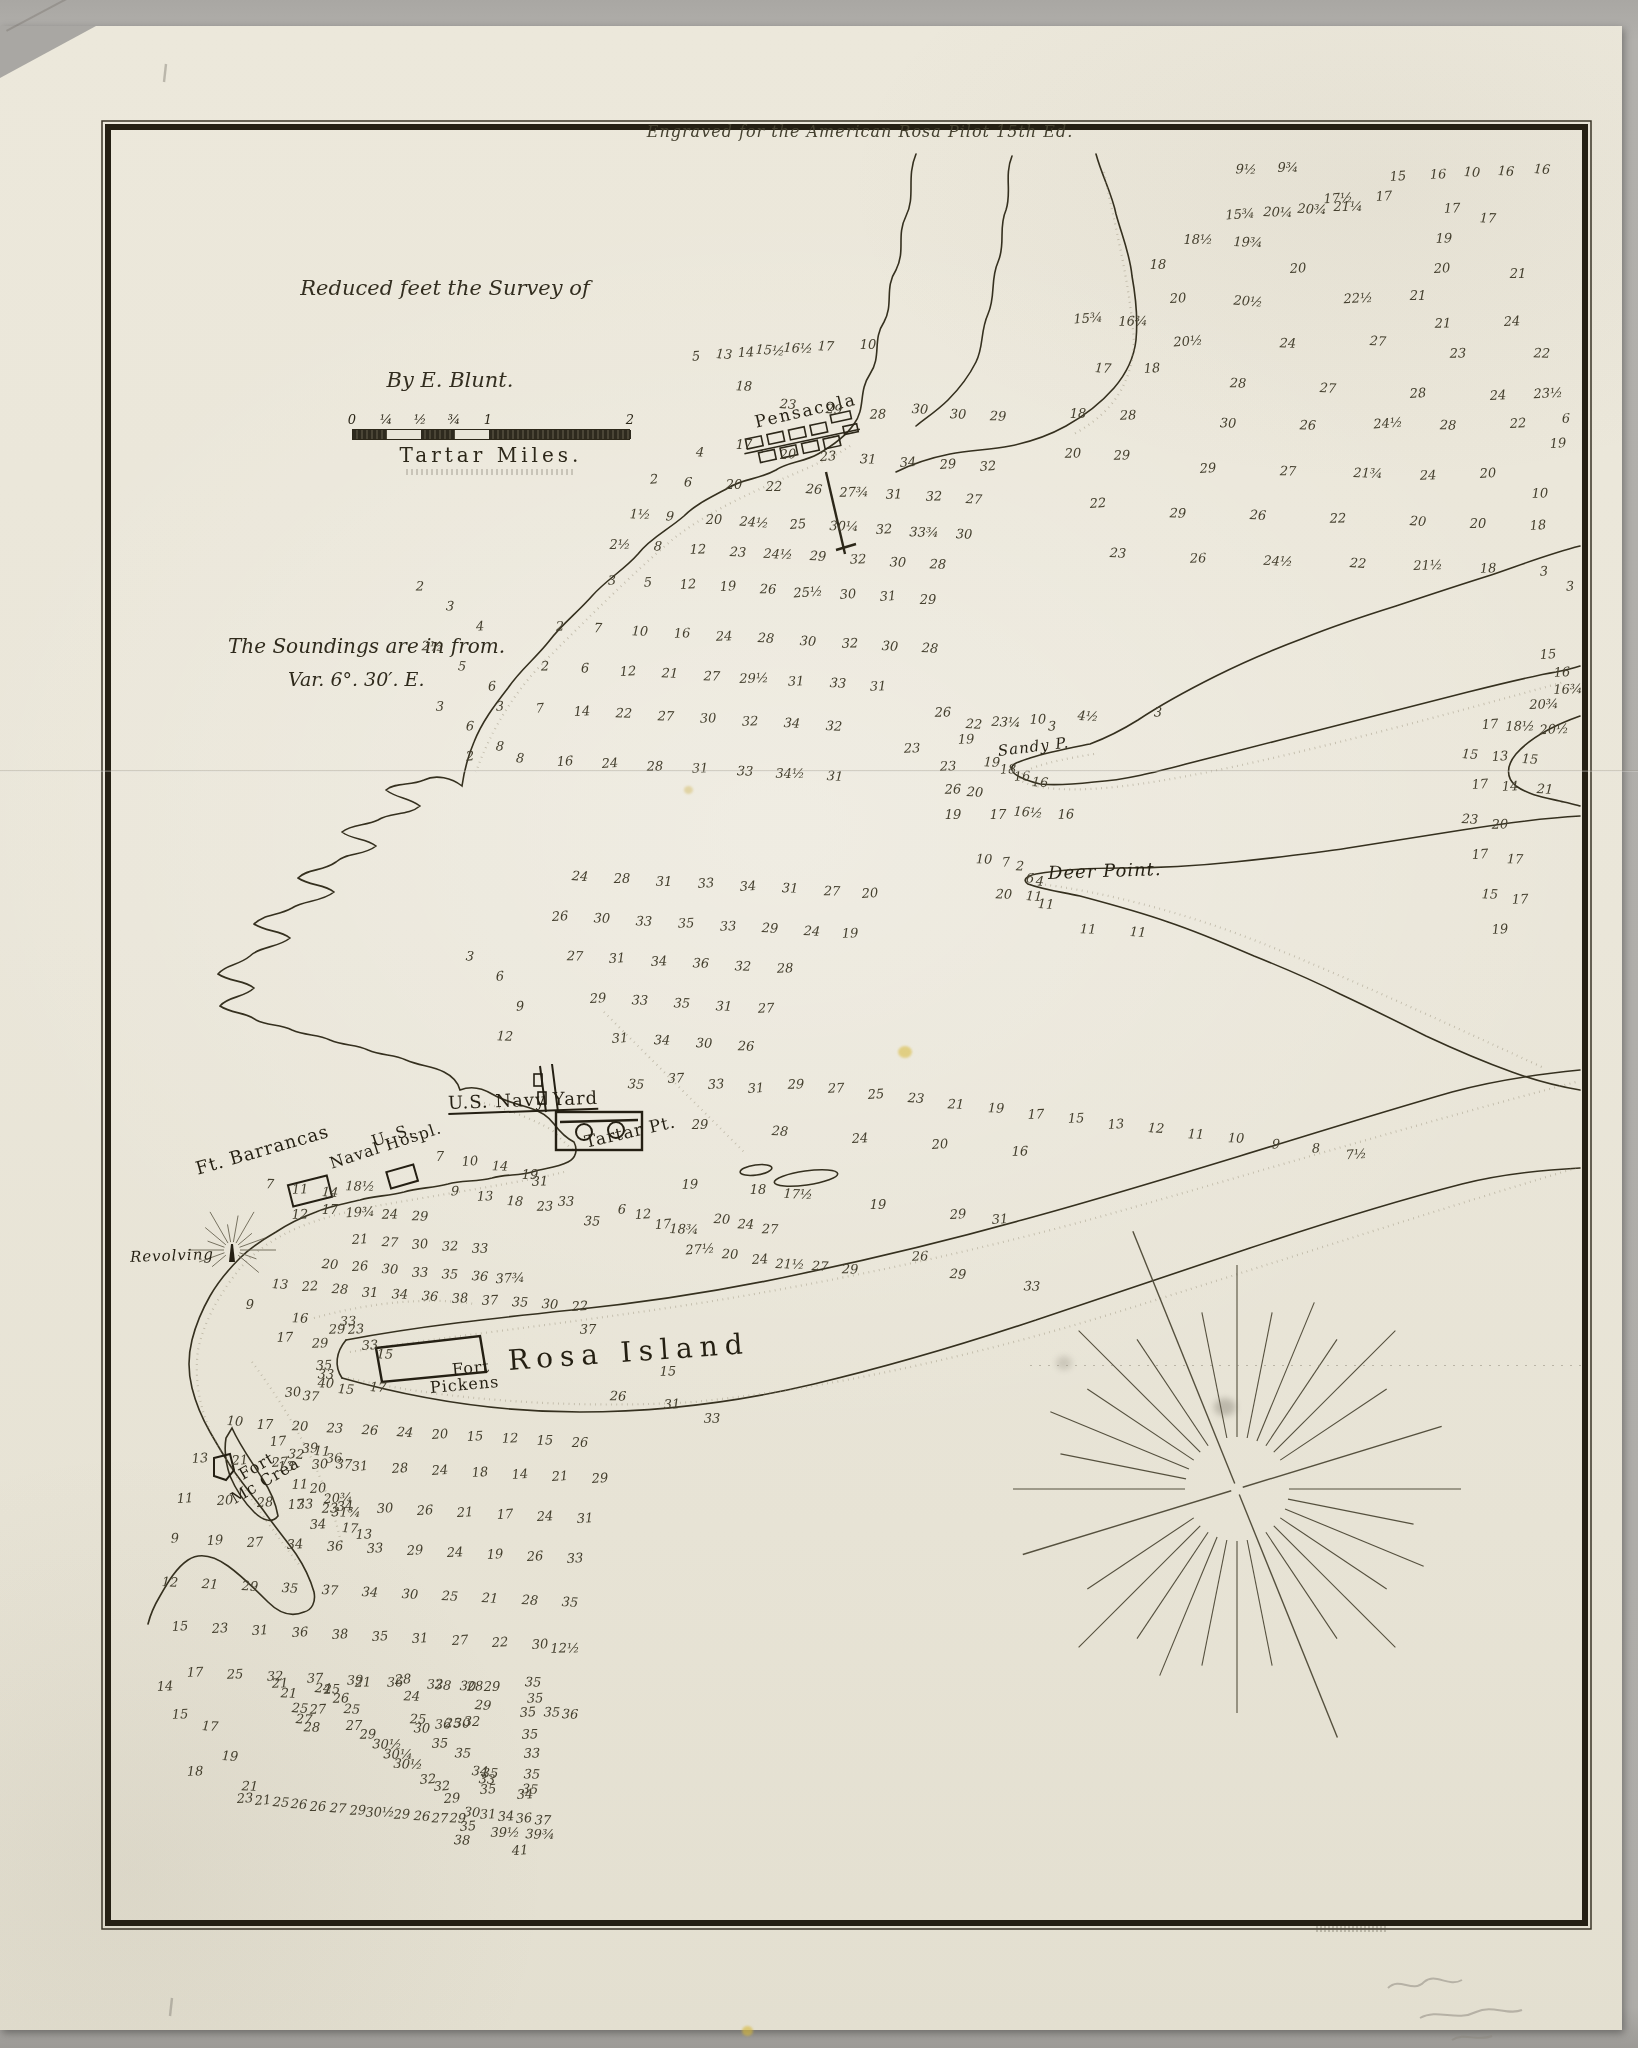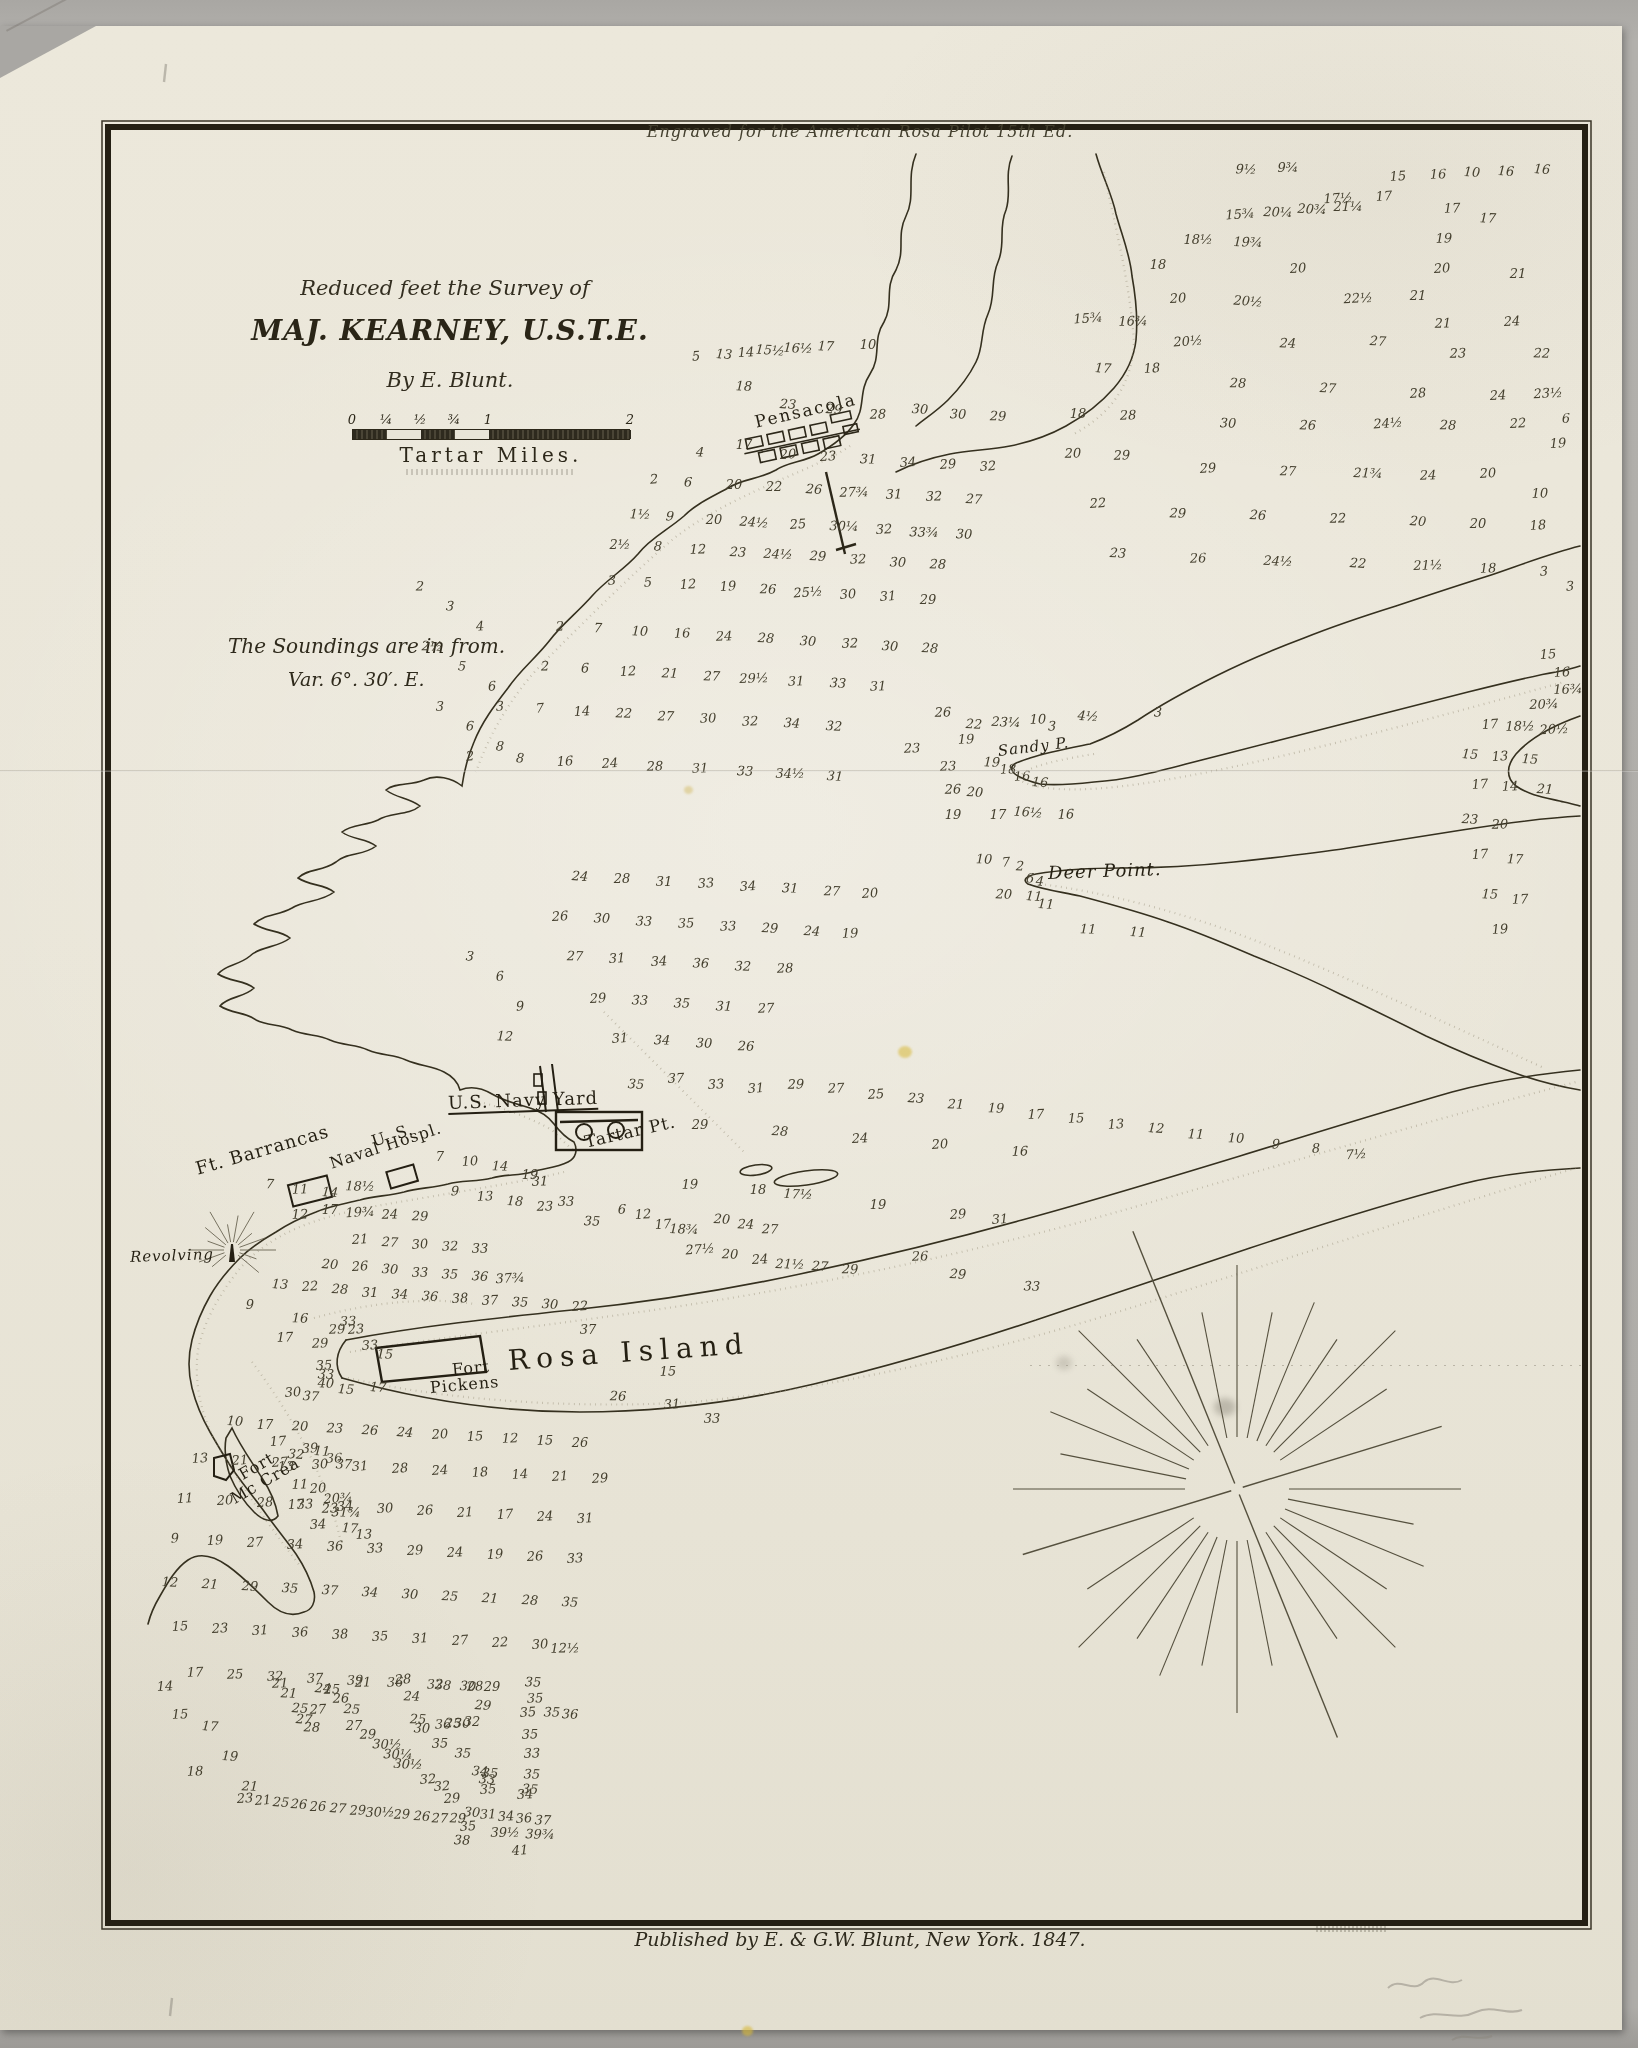--- a/index.html
+++ b/index.html
@@ -203,21 +203,20 @@
         <line x1="166" y1="38" x2="164" y2="56" stroke-width="2.4"></line>
         <line x1="172" y1="1972" x2="170" y2="1990" stroke-width="2.4"></line>
       </g>
     </svg>
 
     <div id="dogear"></div>
     <div id="dogear2"></div>
 
     <div class="lbl ctr" id="engraved-note">Engraved for the American Rosa Pilot 15th Ed.</div>
     <div class="lbl ctr" id="title-sub">Reduced feet the Survey of</div>
-    <div class="lbl ctr" id="title-author">MAJ. KEARNEY, U.S.T.E.</div>
     <div class="lbl ctr" id="title-by">By E. Blunt.</div>
 
     <div id="scalebar">
       <div id="sb-ticks">
           <span style="left: 0px;">0</span>
           <span style="left: 34px;">¼</span>
           <span style="left: 68px;">½</span>
           <span style="left: 102px;">¾</span>
           <span style="left: 136px;">1</span>
           <span style="left: 278px;">2</span>
@@ -228,21 +227,20 @@
           <div class="seg f" style="left: 68px; width: 34px;"></div>
           <div class="seg e" style="left: 102px; width: 34px;"></div>
           <div class="seg f" style="left: 136px; width: 142px;"></div>
         </div>
       <div id="sb-caption">Tartar Miles.</div>
       <div id="sb-faint"></div>
     </div>
 
     <div class="lbl" id="note-soundings">The Soundings are in from.</div>
     <div class="lbl" id="note-var">Var. 6°. 30′. E.</div>
-    <div class="lbl" id="imprint">Published by E. &amp; G.W. Blunt, New York. 1847.</div>
     <div id="engraver-mark"></div>
 
     <div id="labels">
         <div class="place" style="left: 755px; top: 386px; font-size: 17px; letter-spacing: 2px; transform: rotate(-13deg); transform-origin: left center;">Pensacola</div>
         <div class="place it" style="left: 998px; top: 716px; font-size: 15px; letter-spacing: 1px; transform: rotate(-7deg); transform-origin: left center;">Sandy P.</div>
         <div class="place it" style="left: 1048px; top: 836px; font-size: 18px; letter-spacing: 1px; transform: rotate(-2deg); transform-origin: left center;">Deer Point.</div>
         <div class="place" style="left: 448px; top: 1066px; font-size: 18px; letter-spacing: 1px; transform: rotate(-2deg); transform-origin: left center; border-bottom: 2px solid rgb(36, 31, 19);">U.S. Navy Yard</div>
         <div class="place" style="left: 372px; top: 1106px; font-size: 16px; letter-spacing: 1px; transform: rotate(-18deg); transform-origin: left center;">U. S.</div>
         <div class="place" style="left: 330px; top: 1128px; font-size: 16px; letter-spacing: 1px; transform: rotate(-18deg); transform-origin: left center;">Naval Hospl.</div>
         <div class="place" style="left: 196px; top: 1132px; font-size: 18px; letter-spacing: 1px; transform: rotate(-16deg); transform-origin: left center;">Ft. Barrancas</div>

